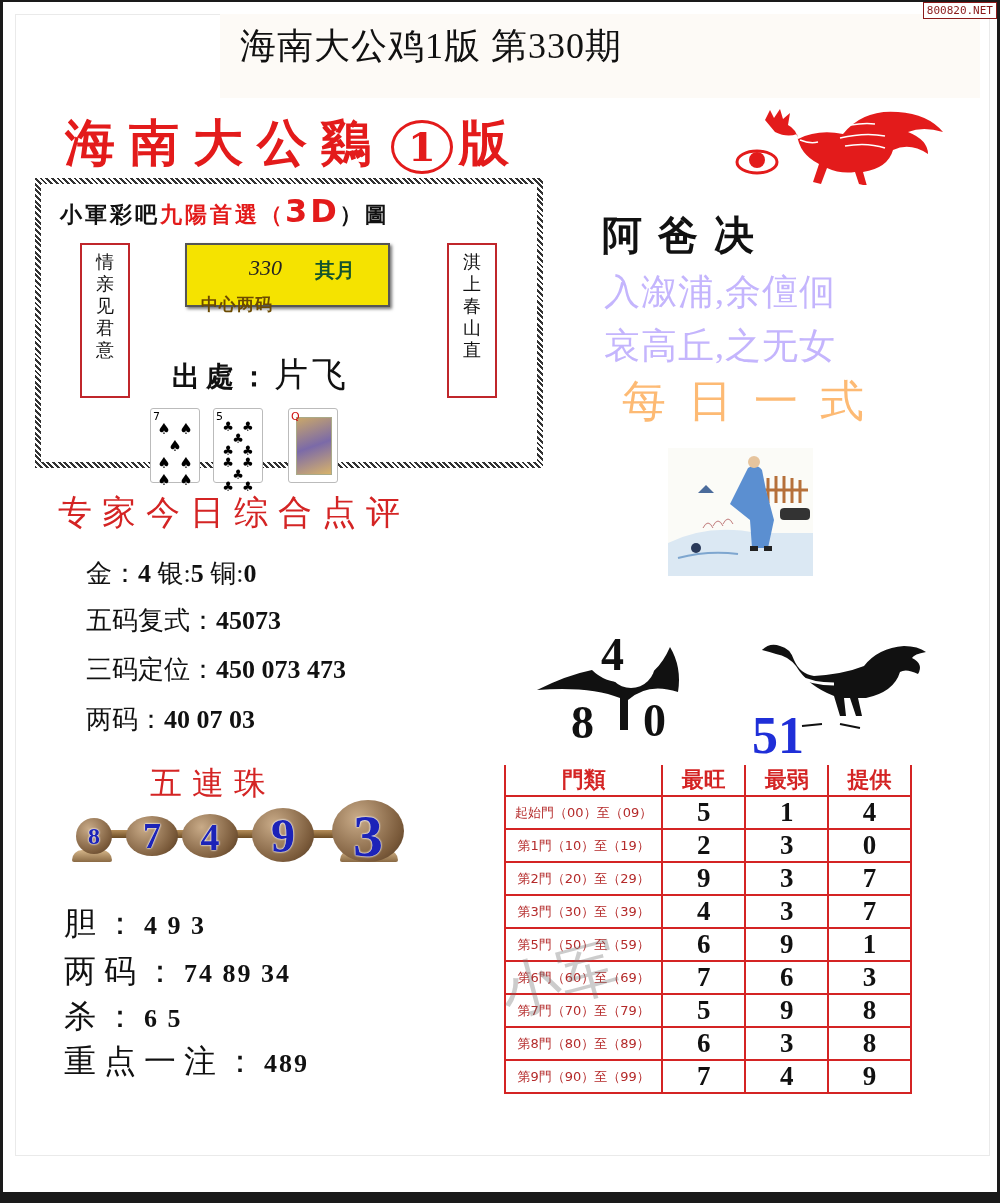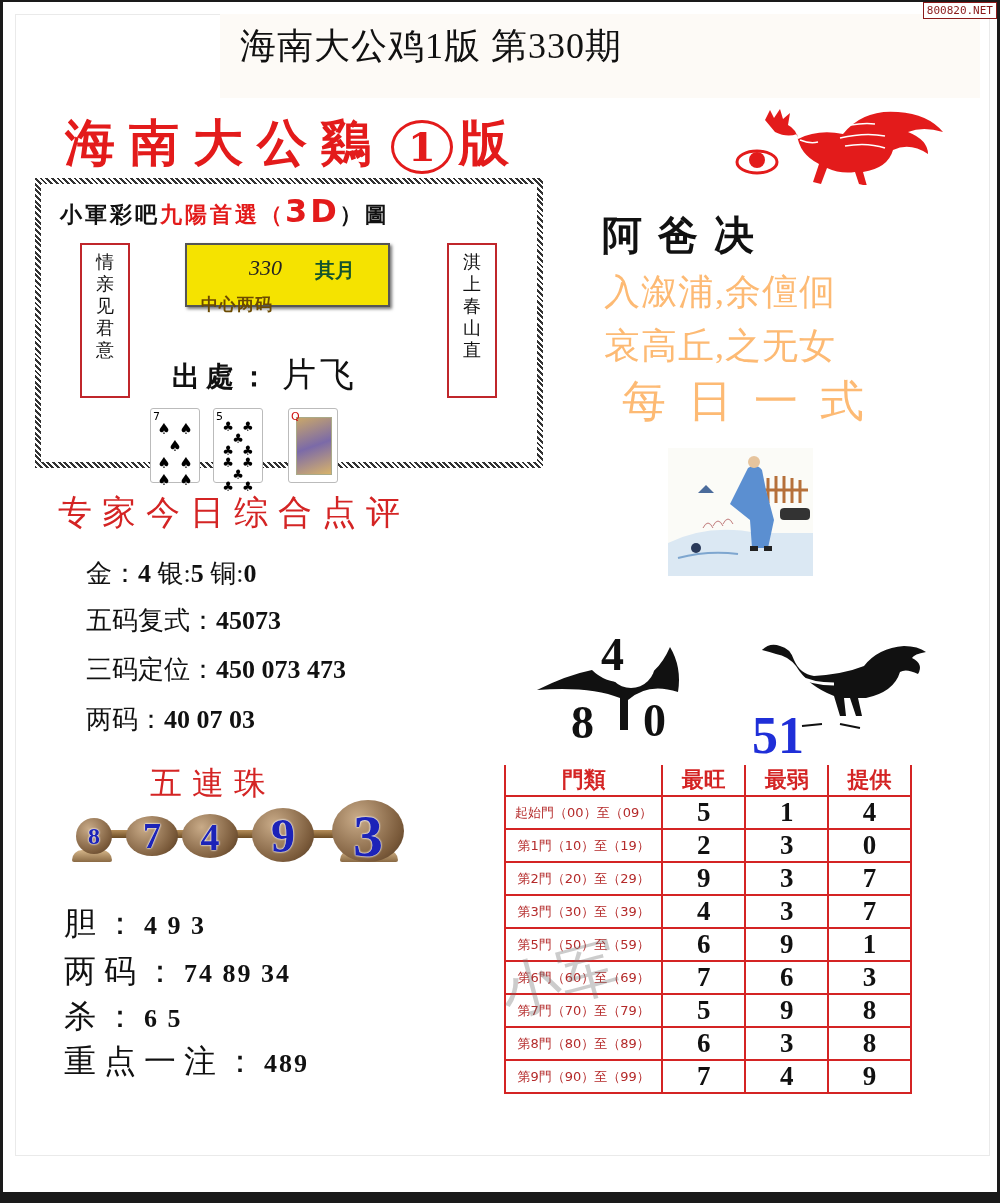--- a/index.html
+++ b/index.html
@@ -27,33 +27,33 @@
   .vbox-left { left: 80px; top: 243px; }
   .vbox-right { left: 447px; top: 243px; }
 
   .yellow-box { position: absolute; left: 185px; top: 243px; width: 205px; height: 64px; background: #f5e300; border: 2px solid #555; box-shadow: 2px 2px 3px #777; }
   .yb-period { position: absolute; left: 62px; top: 10px; font-family: "Liberation Serif", serif; font-style: italic; font-size: 22px; color: #222; }
   .yb-qi { position: absolute; left: 128px; top: 12px; font-size: 20px; font-weight: bold; color: #14532d; }
   .yb-center { position: absolute; left: 14px; top: 48px; font-size: 17px; font-weight: bold; color: #6b4a00; letter-spacing: 1px; }
 
   .source-line { position: absolute; left: 172px; top: 352px; font-size: 30px; color: #111; white-space: nowrap; }
   .source-line .lbl { font-weight: bold; letter-spacing: 6px; font-size: 28px; }
-  .source-line .val { font-family: "Liberation Serif", serif; font-size: 34px; margin-left: 8px; letter-spacing: 4px; }
+  .source-line .val { font-family: "Liberation Serif", serif; font-size: 34px; margin-left: 0; letter-spacing: 4px; }
 
   .card { position: absolute; top: 408px; width: 50px; height: 75px; border: 1px solid #bbb; background: #fff; border-radius: 3px; font-family: "DejaVu Sans", sans-serif; }
   .card .rank { position: absolute; left: 2px; top: 1px; font-size: 11px; }
   .card .pips { position: absolute; left: 6px; top: 12px; width: 38px; font-size: 15px; line-height: 17px; text-align: center; letter-spacing: 2px; }
   .card-1 { left: 150px; }
   .card-2 { left: 213px; }
   .card-3 { left: 288px; }
   .card-3 .face { position: absolute; left: 7px; top: 8px; width: 36px; height: 58px; background: linear-gradient(160deg, #c9a76a, #7b6aa8 50%, #d8b36a); border: 1px solid #aa8; }
   .red-suit { color: #d01010; }
 
   .ab-title { position: absolute; left: 602px; top: 208px; font-size: 40px; font-weight: bold; color: #111; letter-spacing: 16px; }
-  .ab-line { position: absolute; left: 604px; font-family: "Liberation Serif", serif; font-size: 36px; color: #fdba74; letter-spacing: 1px; white-space: nowrap; }
+  .ab-line { position: absolute; left: 604px; font-family: "Liberation Serif", serif; font-size: 36px; color: #c4b5fd; letter-spacing: 1px; white-space: nowrap; }
   .ab-line-1 { top: 268px; }
   .ab-line-2 { top: 322px; }
   .daily { position: absolute; left: 622px; top: 372px; font-size: 44px; color: #fdba74; letter-spacing: 22px; white-space: nowrap; }
 
   .scene { position: absolute; left: 668px; top: 448px; width: 145px; height: 128px; }
 
   .expert-title { position: absolute; left: 58px; top: 490px; font-size: 34px; color: #d42424; letter-spacing: 10px; white-space: nowrap; }
 
   .pred { position: absolute; left: 86px; font-family: "Liberation Serif", serif; font-size: 26px; color: #111; white-space: nowrap; }
   .pred b { font-weight: bold; }

